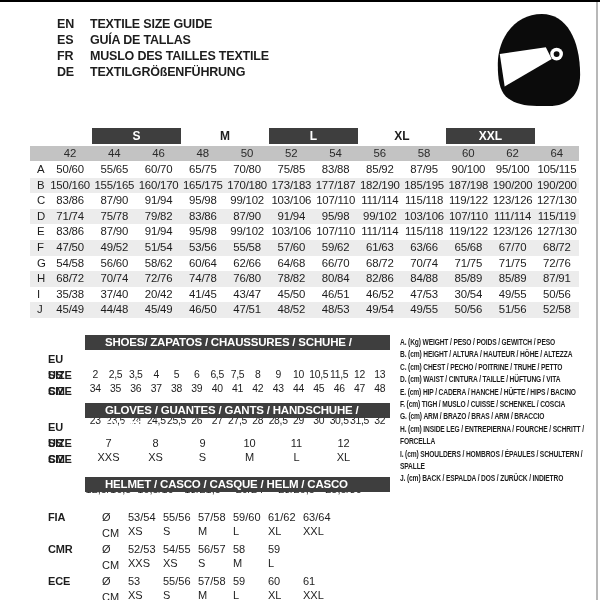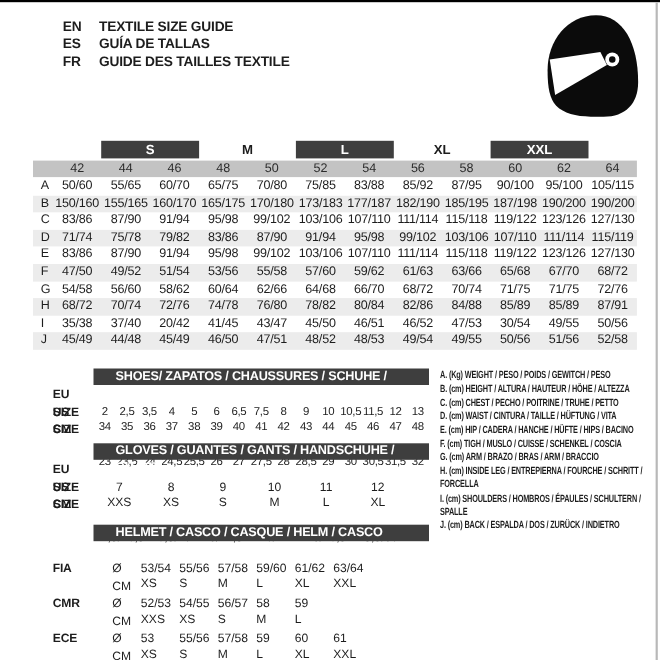--- a/index.html
+++ b/index.html
@@ -55,21 +55,25 @@
       <div class="lang-row">
         <span class="lang-code">EN</span>
         <span class="lang-title">TEXTILE SIZE GUIDE</span>
       </div>
       <div class="lang-row">
         <span class="lang-code">ES</span>
         <span class="lang-title">GUÍA DE TALLAS</span>
       </div>
       <div class="lang-row">
         <span class="lang-code">FR</span>
-        <span class="lang-title">GUIDE DES TAILLES TEXTILE</span>
+        <span class="lang-title">MUSLO DES TAILLES TEXTILE</span>
+      </div>
+      <div class="lang-row">
+        <span class="lang-code">DE</span>
+        <span class="lang-title">TEXTILGRÖßENFÜHRUNG</span>
       </div>
     </div>
 
   <div class="helmet-box">
     <svg viewBox="0 0 100 100" width="100" height="98" aria-hidden="true">
       <path d="M 55 4 C 28 4 10 28 10 55 C 10 72 12 81 18 88 C 25 95 36 98 50 98 L 62 98 C 82 98 94 86 94 66 C 94 30 80 4 55 4 Z" fill="#0b0b0b"></path>
       <polygon points="12,45 59,38 65,50 17,78" fill="#ffffff"></polygon>
       <circle cx="70" cy="45" r="6.5" fill="#ffffff"></circle>
       <circle cx="70" cy="45" r="3" fill="#0b0b0b"></circle>
     </svg>

